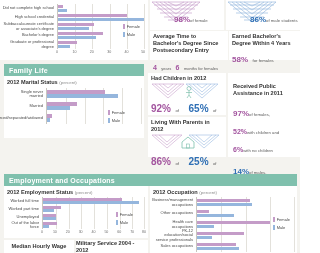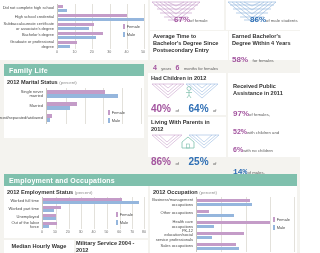--- a/index.html
+++ b/index.html
@@ -126,21 +126,21 @@
           <path d="M2 2 L50 2"></path>
             <path d="M4 5 L48 5"></path>
             <path d="M7 9 L45 9"></path>
           <path d="M10 13 L42 13"></path>
             <path d="M14 17 L38 17"></path>
             <path d="M18 20 L34 20"></path>
         </g>
       </svg>
     </div>
     <div style="position:absolute;right:2px;top:8px;width:48px;text-align:left;">
-      <div><span class="stat-f med">67%</span><span class="muted sm">of female students took out loans</span></div>
+      <div><span class="stat-f med">98%</span><span class="muted sm">of female students took out loans</span></div>
       <div style="margin-top:1px;"><span class="muted sm">averaging</span> <span class="stat-f sm" style="font-size:5.5px;">$29,600</span></div>
     </div>
   </div>
 
   <div style="position:absolute;left:226px;top:0;width:74px;height:30px;background:#ffffff;">
     <div class="fan" style="position:absolute;left:0px;top:0px;">
       <svg width="52" height="26" viewBox="0 0 52 26">
         <g fill="none" stroke="#9bbbe0" stroke-width="0.7">
           <path d="M2 2 L26 22 L50 2"></path>
             <path d="M6 2 L26 18 L46 2"></path>
@@ -264,25 +264,25 @@
             <path d="M1 1 L33 1"></path>
         </g>
       </svg>
       <svg width="10" height="12" viewBox="0 0 10 12" style="position:absolute;left:33px;top:3px;">
         <circle cx="5" cy="2.5" r="2" fill="none" stroke="#7fc0ad" stroke-width="0.7"></circle>
         <path d="M5 4.5 L5 9 M2 6.5 L8 6.5 M5 9 L3 12 M5 9 L7 12" fill="none" stroke="#7fc0ad" stroke-width="0.7"></path>
       </svg>
     </div>
     <div style="display:flex;justify-content:space-between;align-items:baseline;margin-top:-3px;">
       <div>
-        <span class="stat-f big">40%</span>
+        <span class="stat-f big">92%</span>
         <span class="muted sm">of females</span>
       </div>
       <div>
-        <span class="stat-m big">64%</span>
+        <span class="stat-m big">65%</span>
         <span class="muted sm">of males</span>
       </div>
     </div>
   </div>
 
   <div style="position:absolute;left:148px;top:117px;width:78px;height:40px;background:#ffffff;padding:2px 3px;box-sizing:border-box;">
     <div class="hdr">Living With Parents in 2012</div>
     <div style="position:relative;height:17px;margin-top:1px;">
       <svg width="32" height="16" viewBox="0 0 32 16" style="position:absolute;left:0;top:0;">
         <g fill="none" stroke="#c9a3cd" stroke-width="0.6">
@@ -318,21 +318,21 @@
   </div>
 
   <div style="position:absolute;left:228px;top:73px;width:72px;height:84px;background:#ffffff;padding:10px 5px 2px 5px;box-sizing:border-box;">
     <div class="hdr">Received Public Assistance in 2011</div>
     <div style="margin-top:5px;">
       <div><span class="stat-f" style="font-size:8px;">97%</span><span class="muted sm">of females,</span></div>
       <div><span class="stat-f" style="font-size:7px;">52%</span><span class="muted sm">with children and</span></div>
       <div><span class="stat-f" style="font-size:7px;">6%</span><span class="muted sm">with no children</span></div>
     </div>
     <div style="margin-top:4px;">
-      <div><span class="stat-m" style="font-size:8px;font-family:Liberation Mono, monospace;">14%</span><span class="muted sm">of males,</span></div>
+      <div><span class="stat-m" style="font-size:8px;">14%</span><span class="muted sm">of males,</span></div>
       <div><span class="stat-m" style="font-size:7px;">33%</span><span class="muted sm">with children and</span></div>
       <div><span class="stat-m" style="font-size:7px;">7%</span><span class="muted sm">with no children</span></div>
     </div>
   </div>
 
   <div class="band" style="position:absolute;left:4px;top:174px;width:293px;box-sizing:border-box;">
     <span>Employment and Occupations</span>
   </div>
 
   <div style="position:absolute;left:4px;top:186px;width:144px;height:52px;background:#ffffff;padding:3px;box-sizing:border-box;">

